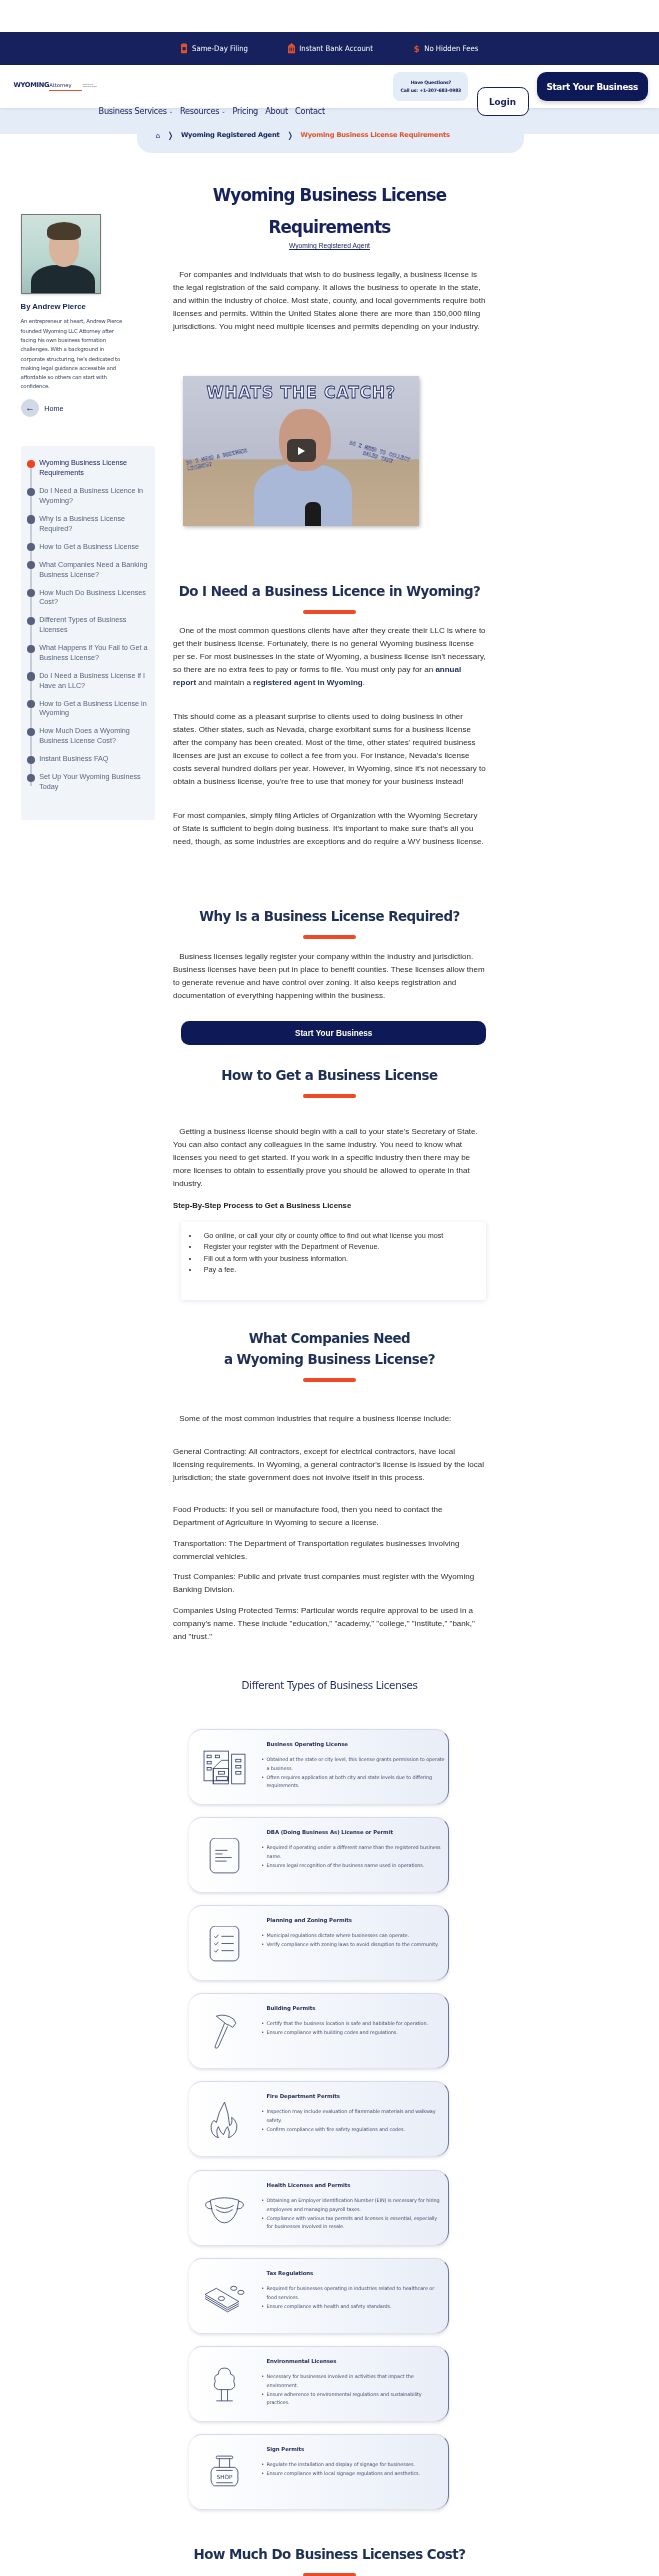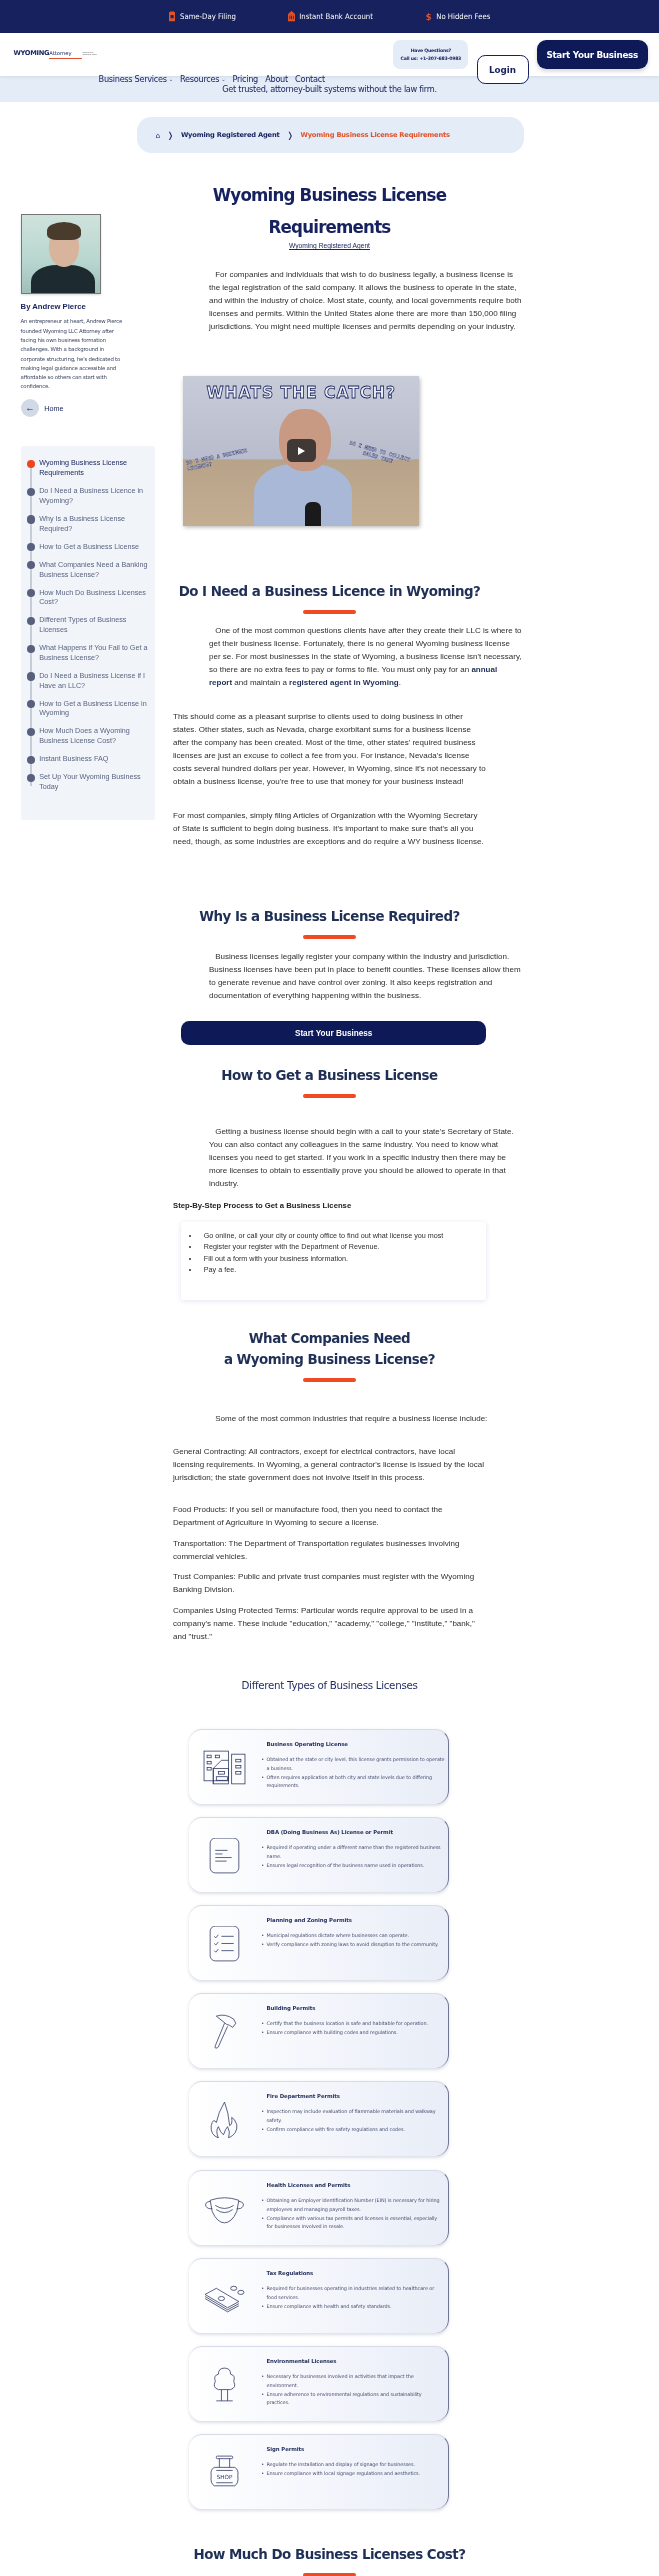--- a/index.html
+++ b/index.html
@@ -1,20 +1,20 @@
 <!DOCTYPE html>
 <html style="font-size:8.2px"><head>
 <meta charset="utf-8">
 <style>
   * { box-sizing: border-box; margin: 0; padding: 0; }
   html, body { width: 659px; background: #ffffff; }
   body { font-family: "Liberation Sans", sans-serif; color: #2b2b2b; position: relative; height: 3091px; overflow: hidden; }
 
   
-  .topbar { height: 33px; background: #16215e; display: flex; align-items: center; justify-content: center; gap: 52px; }
+  .topbar { height: 33px; background: #16215e; display: flex; align-items: center; justify-content: center; gap: 40px; margin-top: 32px; }
   .topbar .tb-item { display: flex; align-items: center; gap: 4.1px; color: #ffffff; font-family: "DejaVu Sans", sans-serif; font-size: 7.7px; font-stretch: condensed; }
   .topbar .tb-icon { width: 7.2px; height: 11.3px; display: inline-flex; align-items: center; justify-content: center; }
 
   
   .header { height: 43px; background: #ffffff; display: flex; align-items: center; padding: 0 11.3px; box-shadow: 0 1px 3.1px rgba(0,0,0,0.08); position: relative; z-index: 2; }
   .logo { display: flex; align-items: center; gap: 2.1px; width: 77px; }
   .logo-mark { width: 16.5px; height: 17.5px; }
   .logo-text { display: flex; flex-direction: row; line-height: 1; }
   .logo-text .l1 { font-family: "DejaVu Sans", sans-serif; font-weight: bold; font-size: 6.7px; color: #1b2660; letter-spacing: -0.3px; }
   .logo-text .l2 { font-family: "DejaVu Sans", sans-serif; font-size: 5.2px; color: #1b2660; border-bottom: 1px solid #e0522b; padding-bottom: 1px; margin-top: 1px; width: 44px; }
@@ -56,21 +56,21 @@
   .toc-item { position: relative; padding-left: 12.4px; font-size: 7.2px; line-height: 9.8px; color: #5a6480; margin-bottom: 8.2px; }
   .toc-item .dot { position: absolute; left: 0; top: 1.5px; width: 8.2px; height: 8.2px; border-radius: 50%; background: #57607c; }
   .toc-item.active { color: #1b2660; }
   .toc-item.active .dot { background: #f0441e; }
 
   
   .main { position: absolute; left: 173px; top: 0; width: 313px; }
   .page-title { position: absolute; left: 0; top: 179px; width: 313px; text-align: center; font-family: "DejaVu Sans", sans-serif; font-weight: bold; font-size: 18.5px; line-height: 32px; color: #16215e; letter-spacing: -0.8px; font-stretch: condensed; }
   .page-sub { position: absolute; left: 0; top: 242px; width: 313px; text-align: center; font-size: 6.7px; color: #1b2660; text-decoration: underline; }
   .para { font-family: "Liberation Sans", sans-serif; font-size: 8px; line-height: 13px; color: #2e2e2e; }
-  .indent { text-indent: 6.2px; margin-left: 36px; }
+  .indent { text-indent: 6.2px; }
   .abs { position: absolute; left: 0; width: 313px; }
   .h2 { text-align: center; font-family: "DejaVu Sans", sans-serif; font-weight: bold; font-size: 13.4px; color: #1f2f55; letter-spacing: -0.5px; line-height: 1.6; }
   .underline { width: 53px; height: 4.1px; border-radius: 2.1px; background: #f04a24; margin: 7.2px auto 0; }
   .bold-link { color: #1f2f55; font-weight: bold; }
   .video { position: absolute; left: 10.3px; top: 376px; width: 236px; height: 150px; background: linear-gradient(180deg,#c8cbd8 0%, #b9bccc 55%, #b7a389 56%, #c4ae92 100%); box-shadow: 1px 1.5px 4.1px rgba(0,0,0,0.3); overflow: hidden; }
   .video .vtitle { position: absolute; top: 8.2px; left: 0; width: 100%; text-align: center; font-family: "DejaVu Sans", sans-serif; font-weight: bold; font-size: 15.5px; color: #e9ecf5; -webkit-text-stroke: 0.8px #1b2660; letter-spacing: 1px; }
   .video .person { position: absolute; left: 96px; top: 33px; width: 52px; height: 62px; background: #c89a84; border-radius: 45%; }
   .video .shirt { position: absolute; left: 71px; top: 88px; width: 98px; height: 72px; background: #aab8d8; border-radius: 40% 40% 0 0; }
   .video .mic { position: absolute; left: 122px; top: 126px; width: 15.5px; height: 31px; background: #1a1a1a; border-radius: 6.2px 6.2px 0 0; }
   .video .side1 { position: absolute; left: 3.1px; top: 77px; font-family: "DejaVu Sans Mono", monospace; font-size: 5.2px; font-weight: bold; color: #e9ecf5; -webkit-text-stroke: 0.3px #1b2660; transform: rotate(-12deg); }

